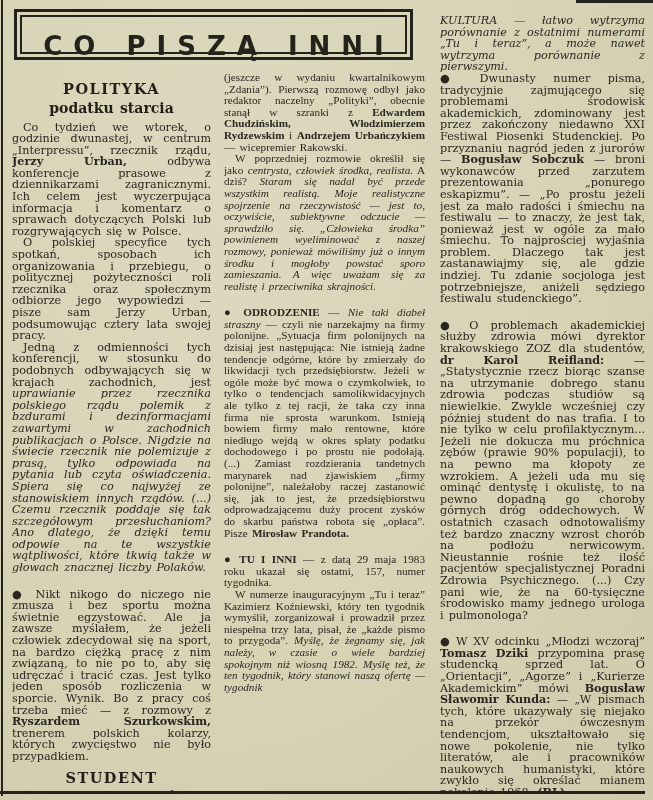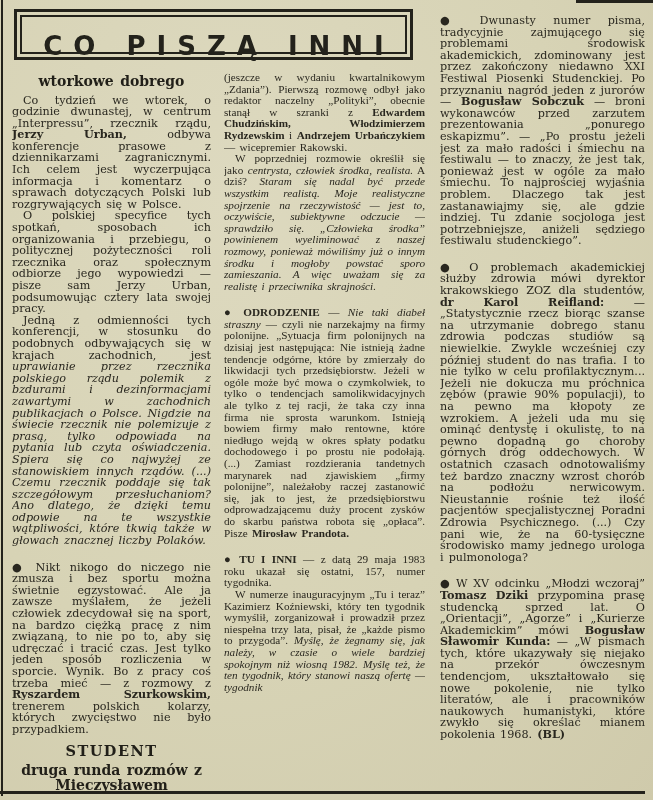--- a/index.html
+++ b/index.html
@@ -60,33 +60,35 @@
   <div class="edge-bottom"></div>
   <div class="edge-topright"></div>
 
   <div class="masthead">
     <div class="masthead-inner">
       <div class="masthead-title">CO PISZĄ INNI</div>
     </div>
   </div>
 
   <div class="col col1">
-      <div class="blk h2"><span>wtorkowe dobrego</span></div>
+      <div class="blk h1"><span>POLITYKA</span></div>
+      <div class="blk h2"><span>podatku starcia</span></div>
       <div class="blk para ind"><span>Co tydzień we wtorek, o godzinie dwunastej, w centrum „Interpressu”, rzecznik rządu, </span><span class="b">Jerzy Urban,</span><span> odbywa konferencje prasowe z dziennikarzami zagranicznymi. Ich celem jest wyczerpująca informacja i komentarz o sprawach dotyczących Polski lub rozgrywających się w Polsce.</span></div>
       <div class="blk para ind"><span>O polskiej specyfice tych spotkań, sposobach ich organizowania i przebiegu, o politycznej pożyteczności roli rzecznika oraz społecznym odbiorze jego wypowiedzi — pisze sam Jerzy Urban, podsumowując cztery lata swojej pracy.</span></div>
       <div class="blk para ind"><span>Jedną z odmienności tych konferencji, w stosunku do podobnych odbywających się w krajach zachodnich, jest </span><span class="i">uprawianie przez rzecznika polskiego rządu polemik z bzdurami i dezinformacjami zawartymi w zachodnich publikacjach o Polsce. Nigdzie na świecie rzecznik nie polemizuje z prasą, tylko odpowiada na pytania lub czyta oświadczenia. Spiera się co najwyżej ze stanowiskiem innych rządów. (...) Czemu rzecznik poddaje się tak szczegółowym przesłuchaniom? Ano dlatego, że dzięki temu odpowie na te wszystkie wątpliwości, które tkwią także w głowach znacznej liczby Polaków.</span></div>
       <div class="blk para gap"><span>● Nikt nikogo do niczego nie zmusza i bez sportu można świetnie egzystować. Ale ja zawsze myślałem, że jeżeli człowiek zdecydował się na sport, na bardzo ciężką pracę z nim związaną, to nie po to, aby się udręczać i tracić czas. Jest tylko jeden sposób rozliczenia w sporcie. Wynik. Bo z pracy coś trzeba mieć — z rozmowy z </span><span class="b">Ryszardem Szurkowskim,</span><span> trenerem polskich kolarzy, których zwycięstwo nie było przypadkiem.</span></div>
       <div class="blk h1"><span>STUDENT</span></div>
       <div class="blk h2"><span>druga runda rozmów z Mieczysławem Rakowskim</span></div>
     </div>
   <div class="col col2">
       <div class="blk para"><span>(jeszcze w wydaniu kwartalnikowym „Zdania”). Pierwszą rozmowę odbył jako redaktor naczelny „Polityki”, obecnie stanął w szranki z </span><span class="b">Edwardem Chudzińskim, Włodzimierzem Rydzewskim</span><span> i </span><span class="b">Andrzejem Urbańczykiem</span><span> — wicepremier Rakowski.</span></div>
       <div class="blk para ind"><span>W poprzedniej rozmowie określił się jako </span><span class="i">centrysta, człowiek środka, realista.</span><span> A dziś? </span><span class="i">Staram się nadal być przede wszystkim realistą. Moje realistyczne spojrzenie na rzeczywistość — jest to, oczywiście, subiektywne odczucie — sprawdziło się. „Człowieka środka” powinienem wyeliminować z naszej rozmowy, ponieważ mówiliśmy już o innym środku i mogłoby powstać sporo zamieszania. A więc uważam się za realistę i przeciwnika skrajności.</span></div>
       <div class="blk para gap"><span>● </span><span class="b">ODRODZENIE</span><span> — </span><span class="i">Nie taki diabeł straszny</span><span> — czyli nie narzekajmy na firmy polonijne. „Sytuacja firm polonijnych na dzisiaj jest następująca: Nie istnieją żadne tendencje odgórne, które by zmierzały do likwidacji tych przedsiębiorstw. Jeżeli w ogóle może być mowa o czymkolwiek, to tylko o tendencjach samolikwidacyjnych ale tylko z tej racji, że taka czy inna firma nie sprosta warunkom. Istnieją bowiem firmy mało rentowne, które niedługo wejdą w okres spłaty podatku dochodowego i po prostu nie podołają. (...) Zamiast rozdzierania tandetnych marynarek nad zjawiskiem „firmy polonijne”, należałoby raczej zastanowić się, jak to jest, że przedsiębiorstwu odprowadzającemu duży procent zysków do skarbu państwa robota się „opłaca”. Pisze </span><span class="b">Mirosław Prandota.</span></div>
       <div class="blk para gap"><span>● </span><span class="b">TU I INNI</span><span> — z datą 29 maja 1983 roku ukazał się ostatni, 157, numer tygodnika.</span></div>
       <div class="blk para ind"><span>W numerze inauguracyjnym „Tu i teraz” Kazimierz Koźniewski, który ten tygodnik wymyślił, zorganizował i prowadził przez niespełna trzy lata, pisał, że „każde pismo to przygoda”. </span><span class="i">Myślę, że żegnamy się, jak należy, w czasie o wiele bardziej spokojnym niż wiosną 1982. Myślę też, że ten tygodnik, który stanowi naszą ofertę — tygodnik</span></div>
     </div>
   <div class="col col3">
+      <div class="blk para"><span class="i">KULTURA — łatwo wytrzyma porównanie z ostatnimi numerami „Tu i teraz”, a może nawet wytrzyma porównanie z pierwszymi.</span></div>
       <div class="blk para"><span>● Dwunasty numer pisma, tradycyjnie zajmującego się problemami środowisk akademickich, zdominowany jest przez zakończony niedawno XXI Festiwal Piosenki Studenckiej. Po przyznaniu nagród jeden z jurorów — </span><span class="b">Bogusław Sobczuk</span><span> — broni wykonawców przed zarzutem prezentowania „ponurego eskapizmu”. — „Po prostu jeżeli jest za mało radości i śmiechu na festiwalu — to znaczy, że jest tak, ponieważ jest w ogóle za mało śmiechu. To najprościej wyjaśnia problem. Dlaczego tak jest zastanawiajmy się, ale gdzie indziej. Tu zdanie socjologa jest potrzebniejsze, aniżeli sędziego festiwalu studenckiego”.</span></div>
       <div class="blk para gap"><span>● O problemach akademickiej służby zdrowia mówi dyrektor krakowskiego ZOZ dla studentów, </span><span class="b">dr Karol Reifland:</span><span> — „Statystycznie rzecz biorąc szanse na utrzymanie dobrego stanu zdrowia podczas studiów są niewielkie. Zwykle wcześniej czy później student do nas trafia. I to nie tylko w celu profilaktycznym... Jeżeli nie dokucza mu próchnica zębów (prawie 90% populacji), to na pewno ma kłopoty ze wzrokiem. A jeżeli uda mu się ominąć dentystę i okulistę, to na pewno dopadną go choroby górnych dróg oddechowych. W ostatnich czasach odnotowaliśmy też bardzo znaczny wzrost chorób na podłożu nerwicowym. Nieustannie rośnie też ilość pacjentów specjalistycznej Poradni Zdrowia Psychicznego. (...) Czy pani wie, że na 60-tysięczne środowisko mamy jednego urologa i pulmonologa?</span></div>
       <div class="blk para gap"><span>● W XV odcinku „Młodzi wczoraj” </span><span class="b">Tomasz Dziki</span><span> przypomina prasę studencką sprzed lat. O „Orientacji”, „Agorze” i „Kurierze Akademickim” mówi </span><span class="b">Bogusław Sławomir Kunda:</span><span> — „W pismach tych, które ukazywały się niejako na przekór ówczesnym tendencjom, ukształtowało się nowe pokolenie, nie tylko literatów, ale i pracowników naukowych humanistyki, które zwykło się określać mianem pokolenia 1968. </span><span class="b">(BL)</span></div>
     </div>
 </div>
 
 </body></html>

